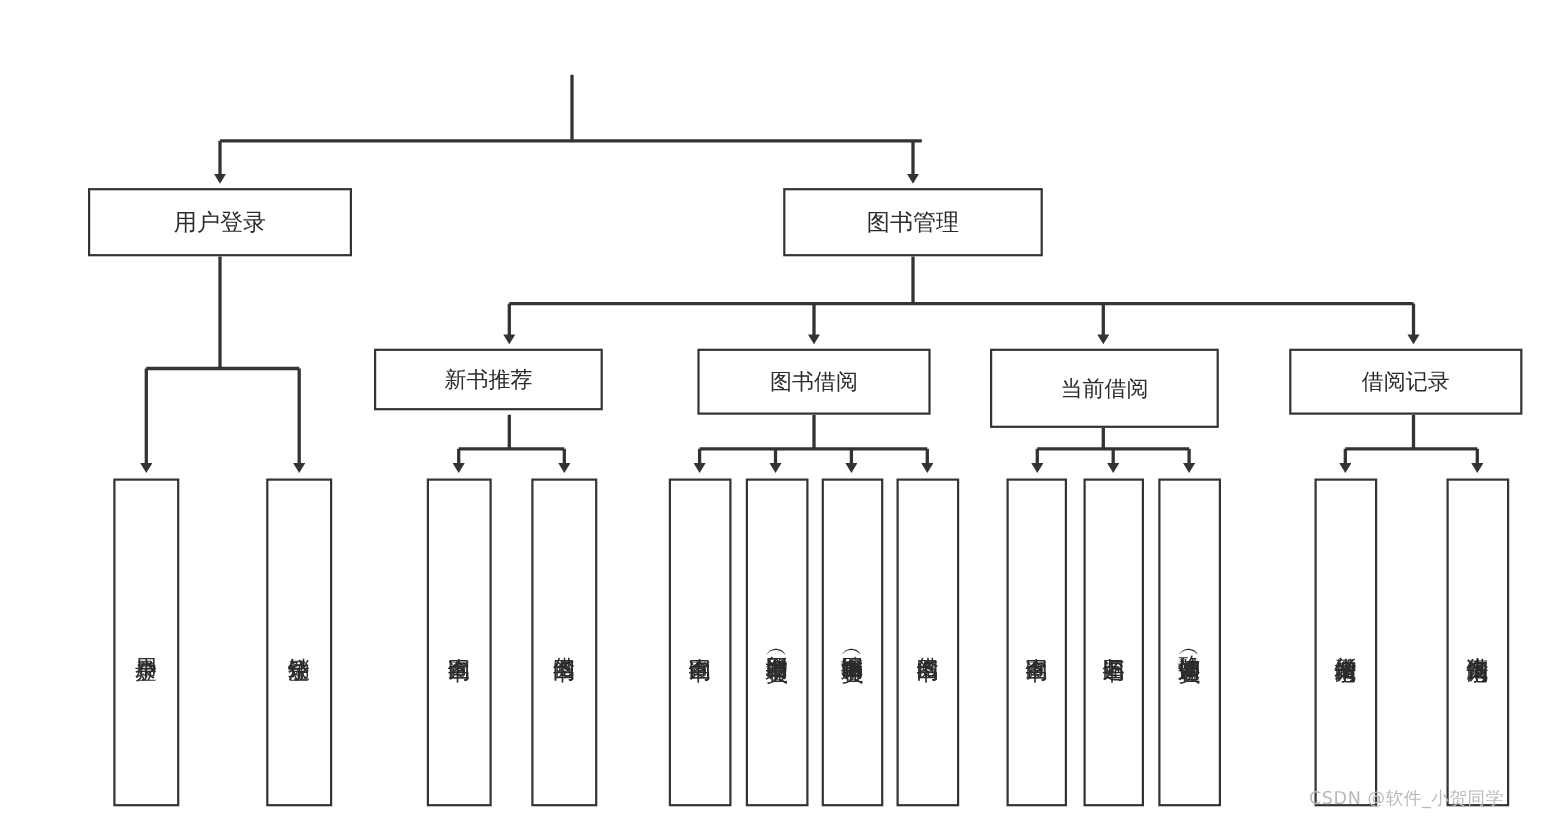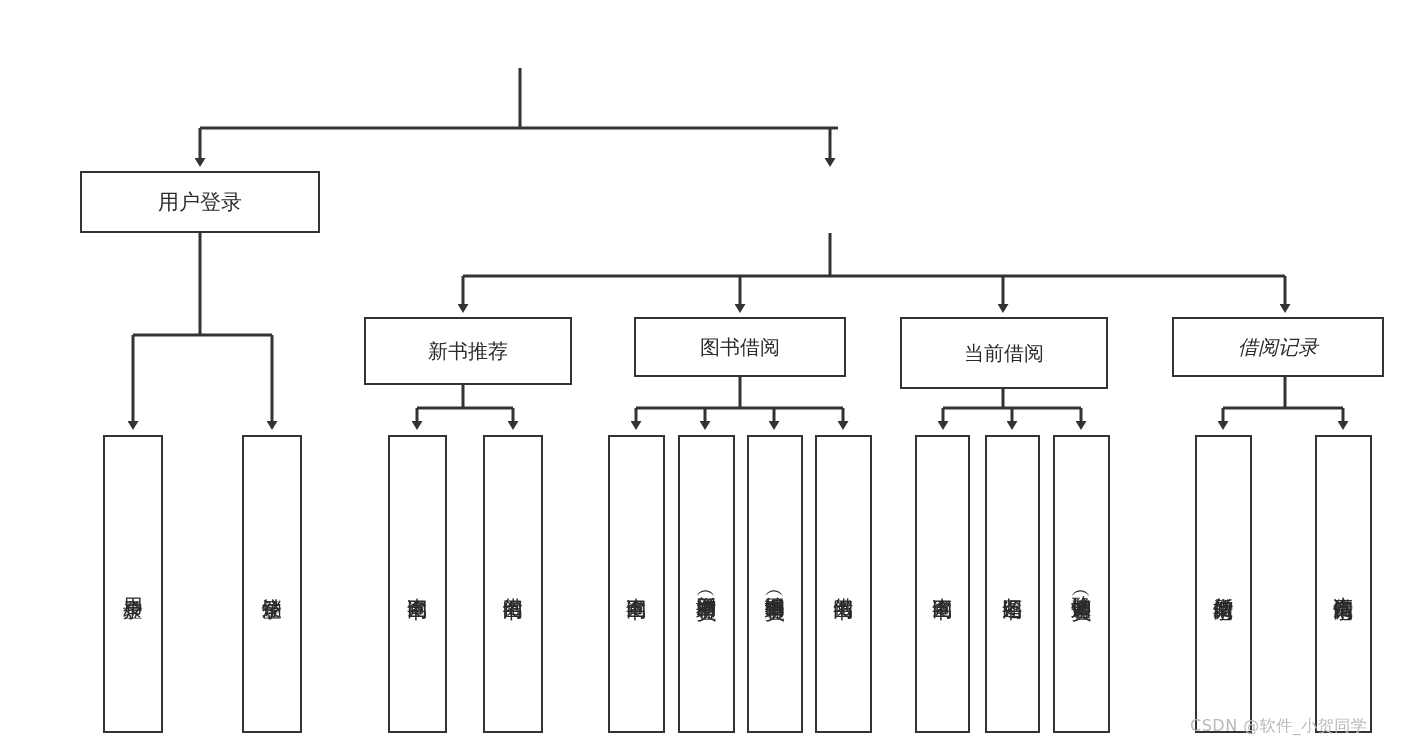--- a/index.html
+++ b/index.html
@@ -116,25 +116,26 @@
 
       <path d="M1285,377 L1285,408"></path>
       <path d="M1223,408 L1343,408"></path>
       <path d="M1223,408 L1223,422" marker-end="url(#arrow)"></path>
       <path d="M1343,408 L1343,422" marker-end="url(#arrow)"></path>
     </g>
   </svg>
 
 
   <div class="node lvl2" style="left:80px; top:171px; width:240px; height:62px;">用户登录</div>
+  <div class="node lvl2" style="left:712px; top:171px; width:236px; height:62px;">图书管理</div>
 
-  <div class="node lvl3" style="left:364px; top:317px; width:208px; height:68px;">新书推荐</div>
+  <div class="node lvl3" style="left:340px; top:317px; width:208px; height:56px;">新书推荐</div>
   <div class="node lvl3" style="left:634px; top:317px; width:212px; height:60px;">图书借阅</div>
   <div class="node lvl3" style="left:900px; top:317px; width:208px; height:72px;">当前借阅</div>
-  <div class="node lvl3" style="left:1172px; top:317px; width:212px; height:60px;font-style:italic;">借阅记录</div>
+  <div class="node lvl3" style="left:1172px; top:317px; width:212px; height:60px;">借阅记录</div>
 
   <div class="node leaf" style="left:103px; top:435px; width:60px; height:298px;">用户登录</div>
   <div class="node leaf" style="left:242px; top:435px; width:60px; height:298px;">注销登录</div>
 
   <div class="node leaf" style="left:388px; top:435px; width:59px; height:298px;">查询图书</div>
   <div class="node leaf" style="left:483px; top:435px; width:60px; height:298px;">借阅图书</div>
 
   <div class="node leaf" style="left:608px; top:435px; width:57px; height:298px;">查询图书</div>
   <div class="node leaf" style="left:678px; top:435px; width:57px; height:298px;">新增图书（管理员）</div>
   <div class="node leaf" style="left:747px; top:435px; width:56px; height:298px;">编辑图书（管理员）</div>

